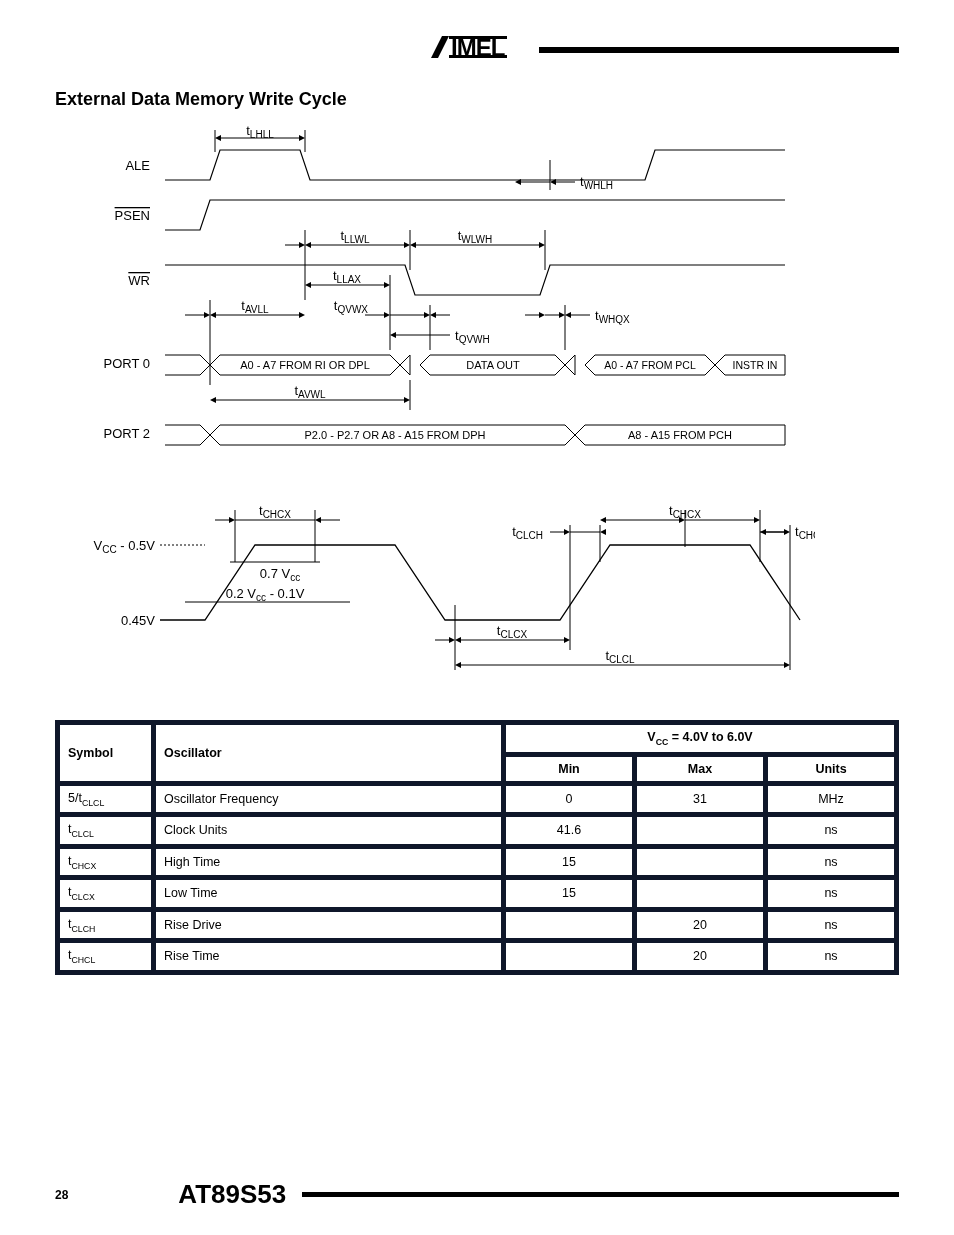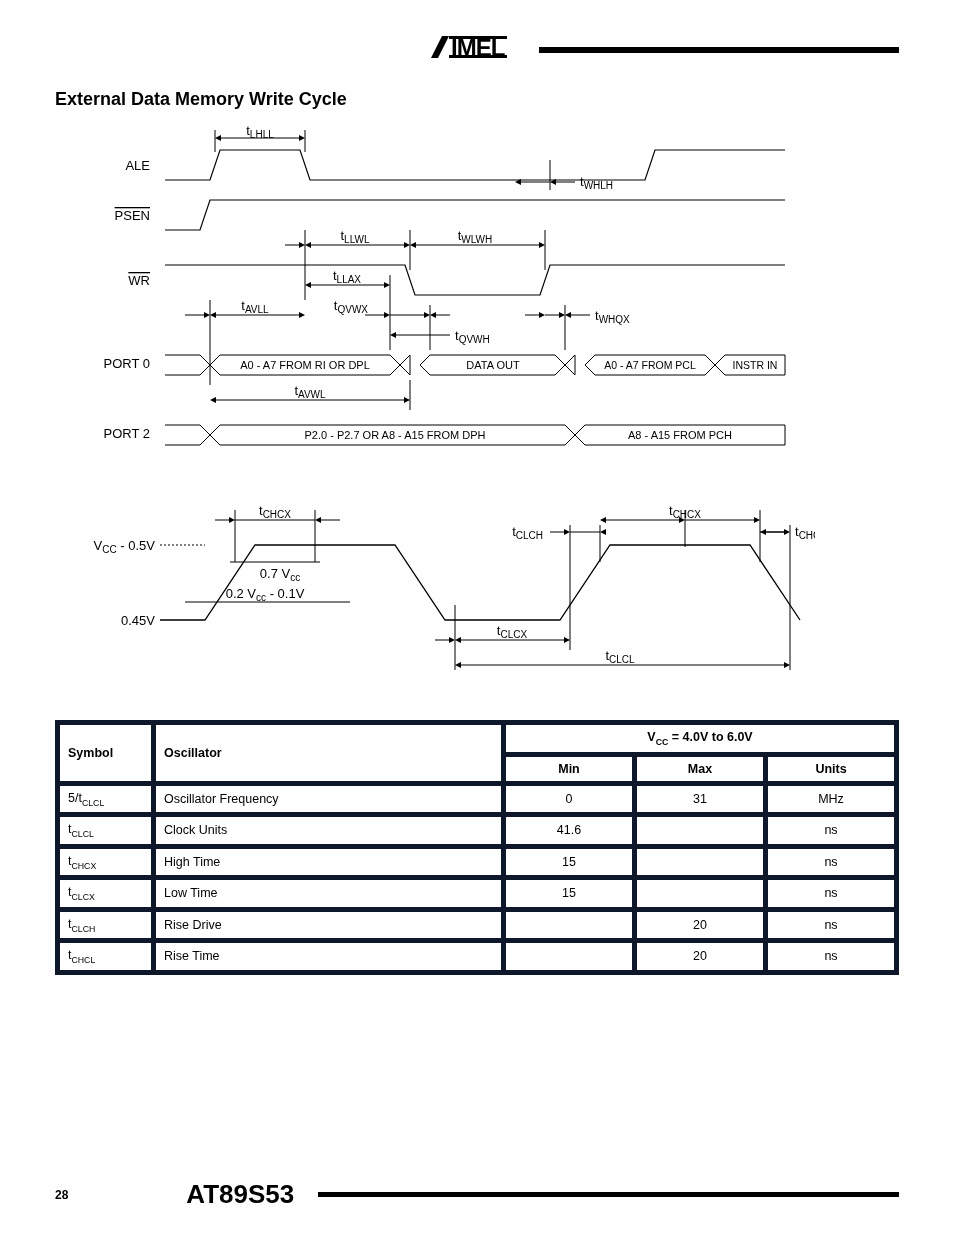--- a/index.html
+++ b/index.html
@@ -57,21 +57,20 @@
   }
   table.spec td.center, table.spec th.center { text-align: center; }
   sub { font-size: 0.7em; }
   .footer {
     position: absolute;
     bottom: 20px;
     left: 55px;
     right: 55px;
     display: flex;
     align-items: center;
-    gap: 8px;
   }
   .page-num {
     font-size: 12px;
     font-weight: bold;
     margin-right: 110px;
   }
   .part-num {
     font-size: 26px;
     font-weight: bold;
     margin-right: 16px;

